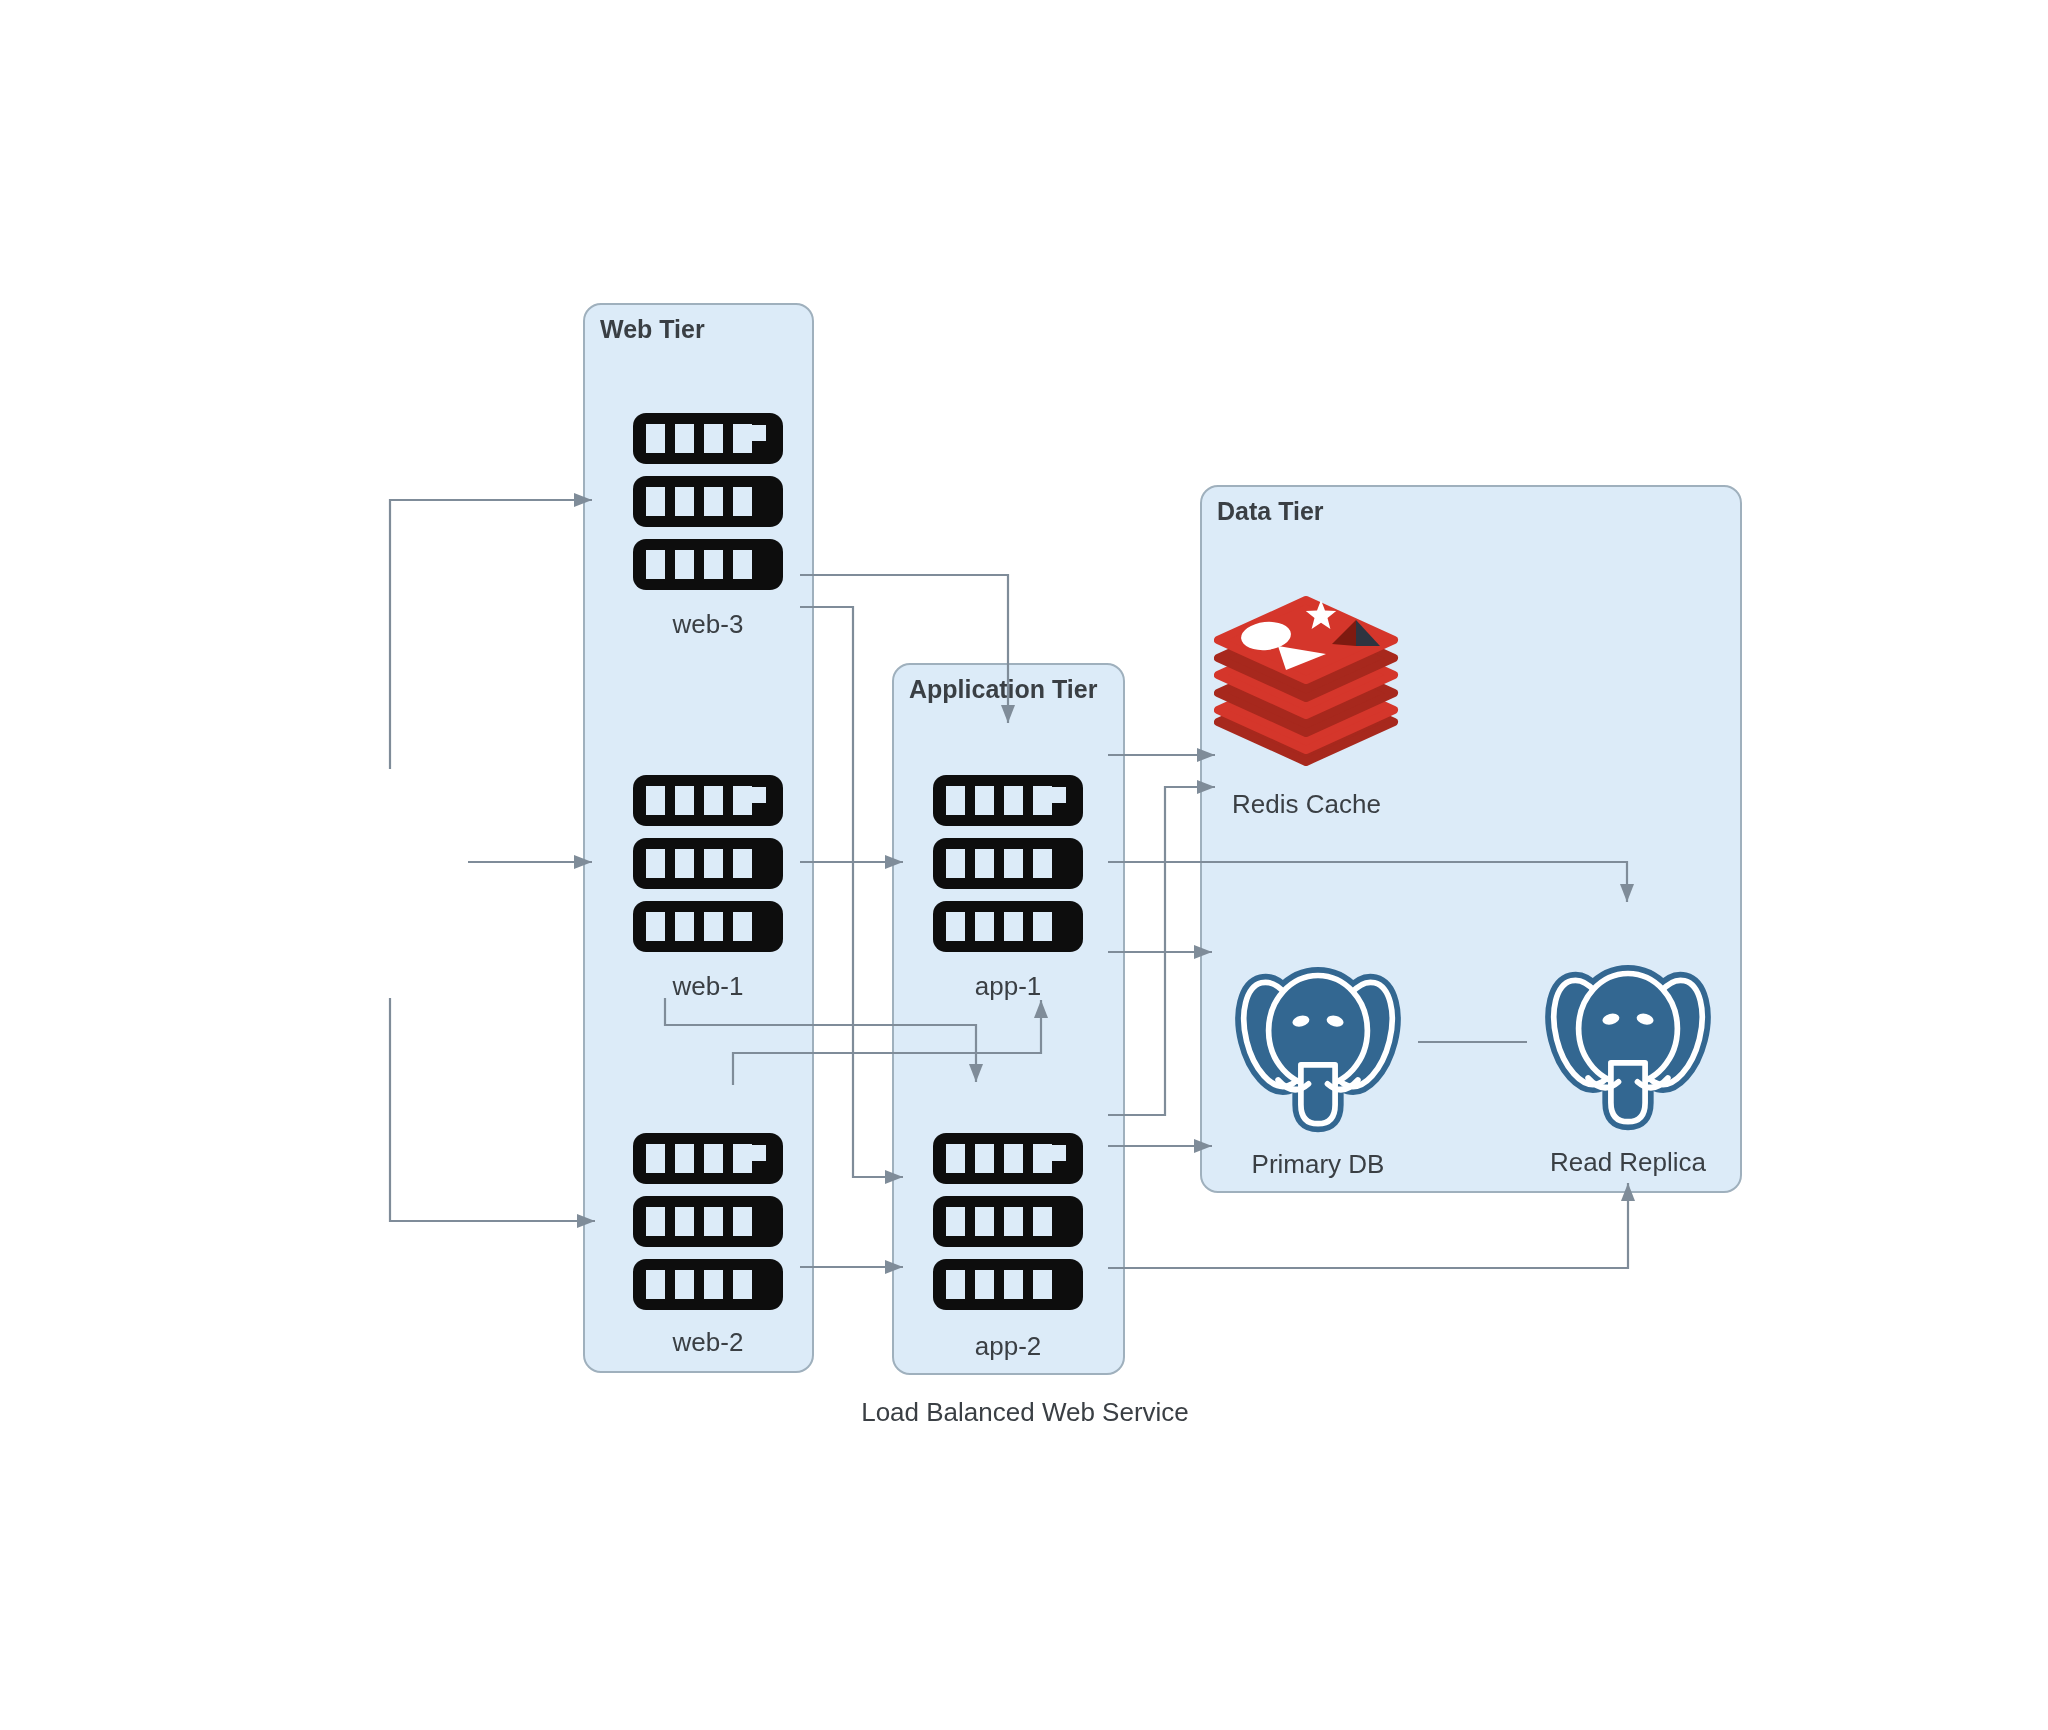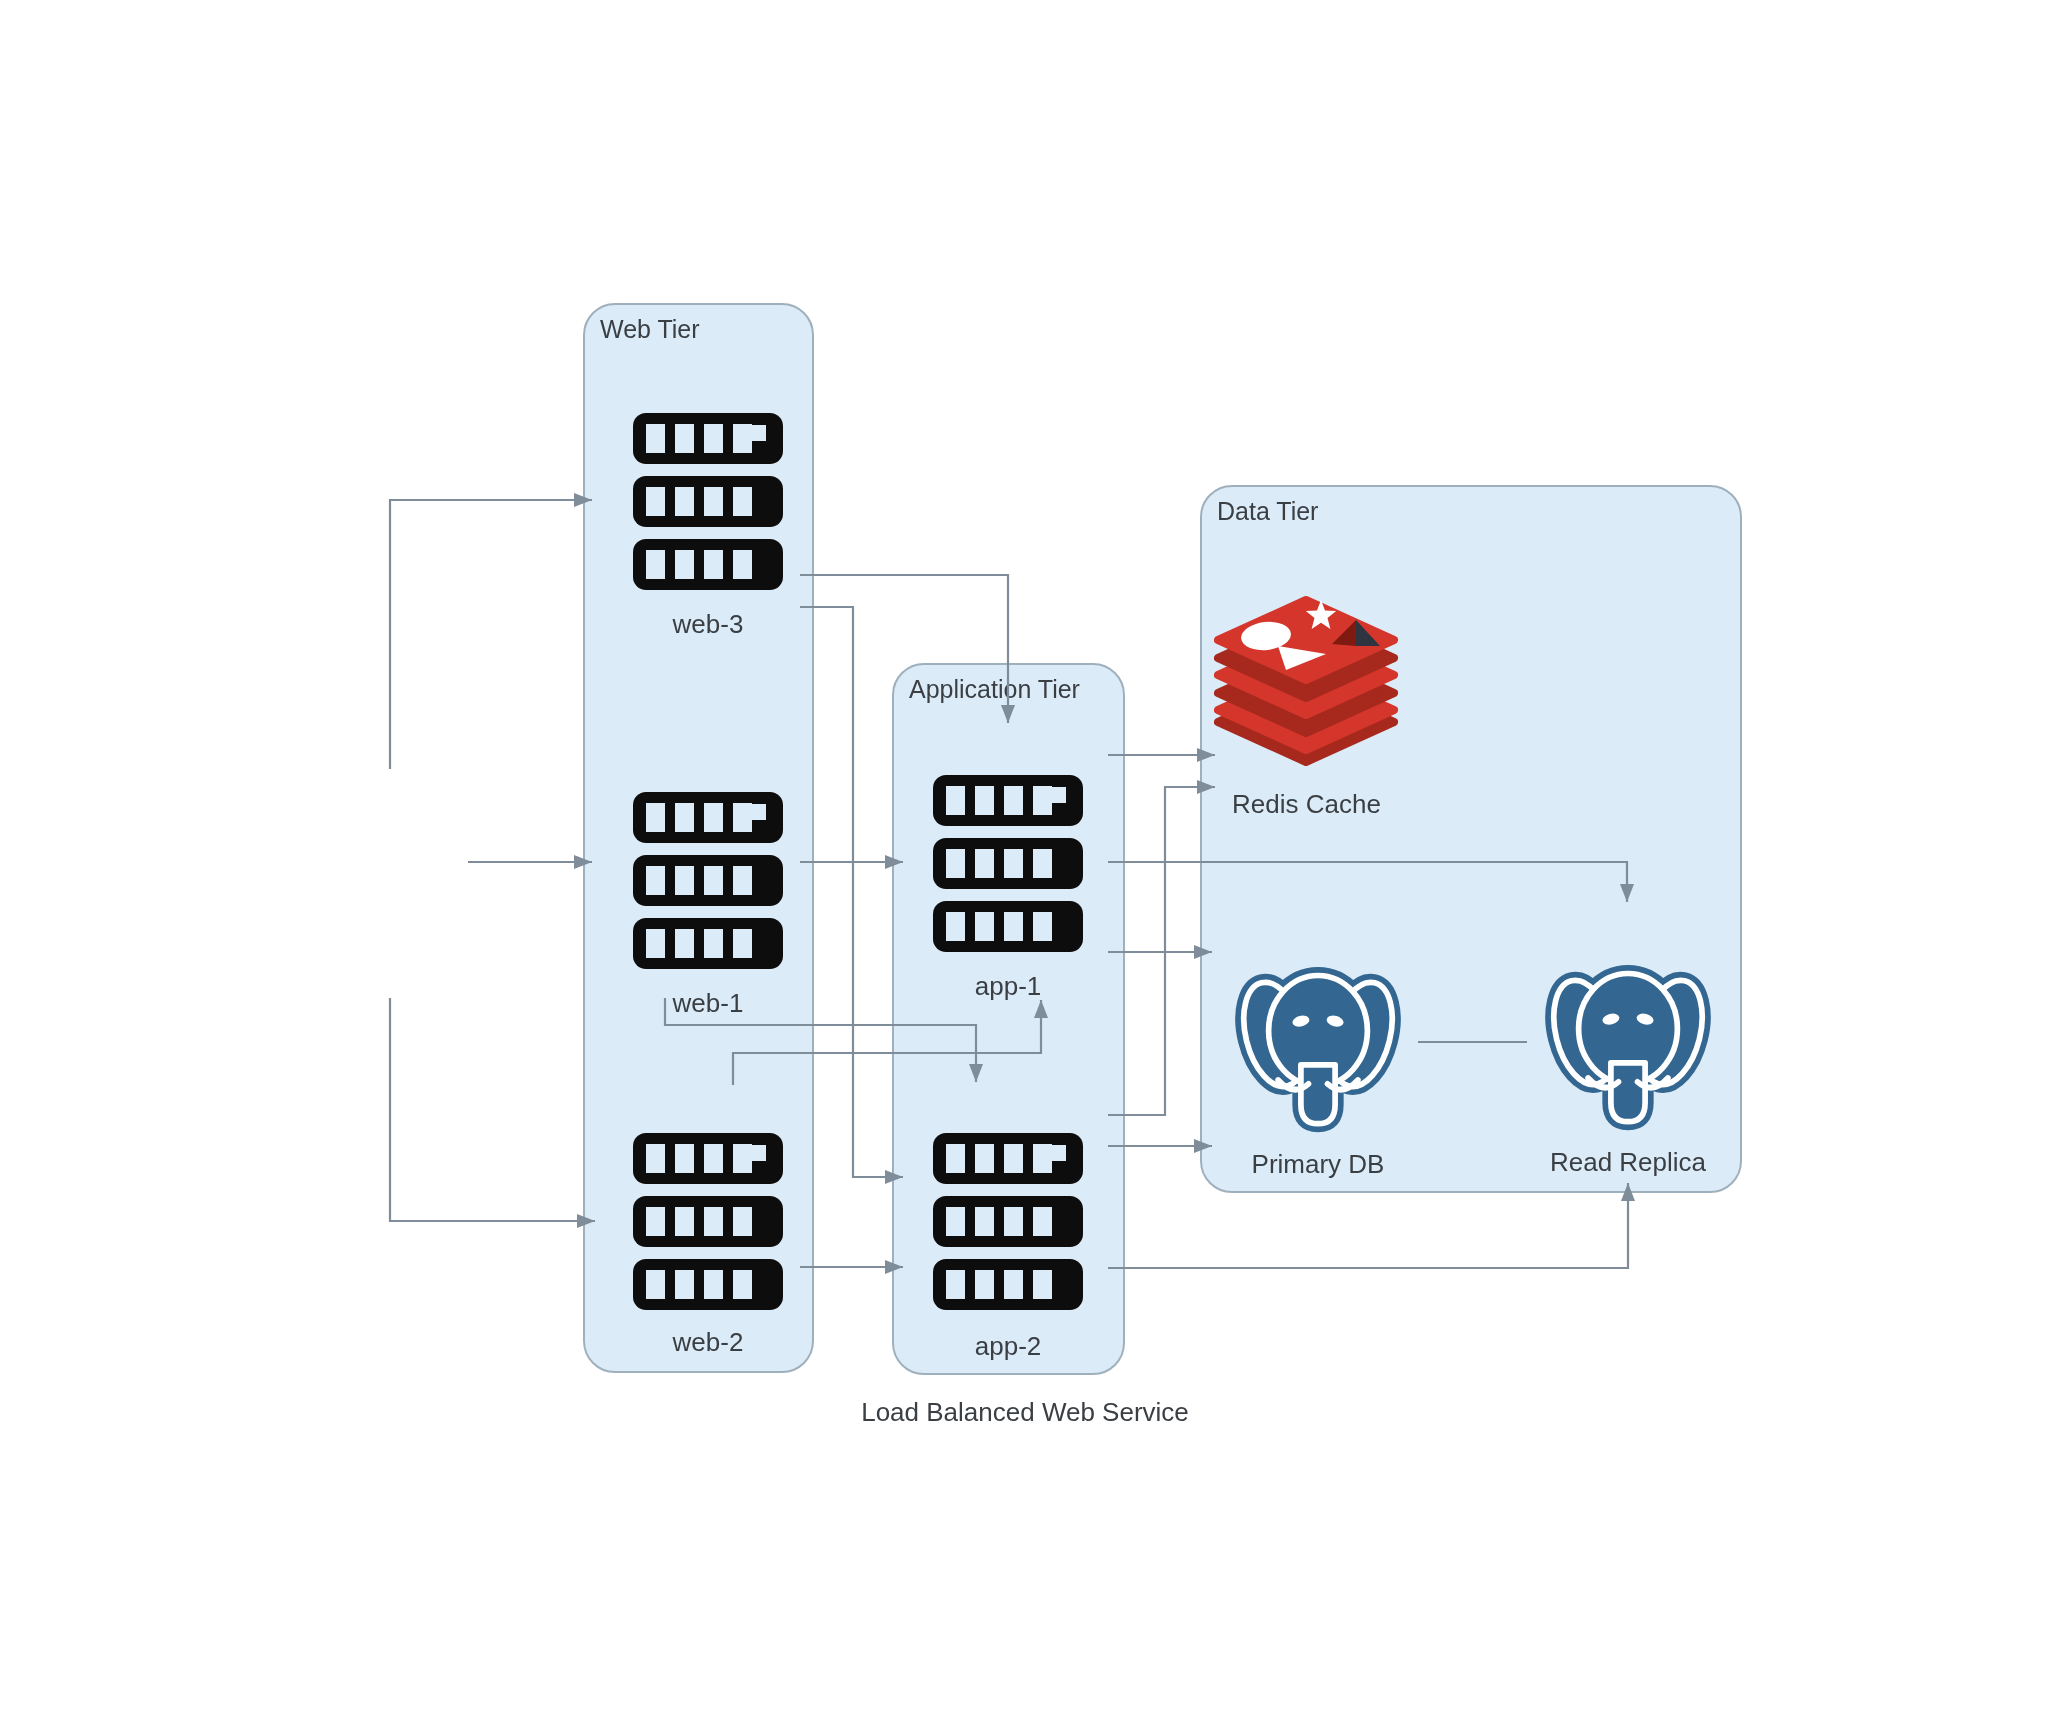--- a/index.html
+++ b/index.html
@@ -4,21 +4,21 @@
 <style>
   html,body{margin:0;padding:0;background:#fff;}
   .canvas{
     position:relative;width:2048px;height:1730px;overflow:hidden;
     background:var(--canvas,#ffffff);
     font-family:"Liberation Sans", sans-serif;
     color:var(--text,#3a3f44);
   }
   .tier{
     position:absolute;border:2px solid var(--tier-stroke,#9fb0bd);
-    background:var(--tier-fill,#dcebf8);border-radius:32px;box-sizing:border-box;
+    background:var(--tier-fill,#dcebf8);border-radius:18px;box-sizing:border-box;font-weight:bold;
   }
   .tier-label{
     position:absolute;top:10px;left:15px;font-size:25px;color:var(--text,#3a3f44);
     white-space:nowrap;
   }
   .node{position:absolute;}
   .node svg{display:block;}
   .node-label{
     position:absolute;left:50%;transform:translateX(-50%);
     font-size:26px;color:var(--text,#3a3f44);white-space:nowrap;text-align:center;
@@ -67,21 +67,21 @@
           <rect x="100" y="74" width="19" height="29"></rect>
         <rect x="13" y="137" width="19" height="29"></rect>
           <rect x="42" y="137" width="19" height="29"></rect>
         <rect x="71" y="137" width="19" height="29"></rect>
           <rect x="100" y="137" width="19" height="29"></rect>
       </g>
     </svg>
     <div class="node-label" style="top:196px;">web-3</div>
   </div>
 
-  <div class="node" style="left:633px;top:792px;width:150px;height:177px;">
+  <div class="node" style="left:633px;top:775px;width:150px;height:177px;">
     <svg width="150" height="177" viewBox="0 0 150 177">
       <g fill="var(--server-black,#0d0d0d)">
         <rect x="0" y="0" width="150" height="51" rx="13"></rect>
         <rect x="0" y="63" width="150" height="51" rx="13"></rect>
         <rect x="0" y="126" width="150" height="51" rx="13"></rect>
       </g>
       <g fill="var(--tier-fill,#dcebf8)">
         <rect x="13" y="11" width="19" height="29"></rect>
           <rect x="42" y="11" width="19" height="29"></rect>
         <rect x="71" y="11" width="19" height="29"></rect>

